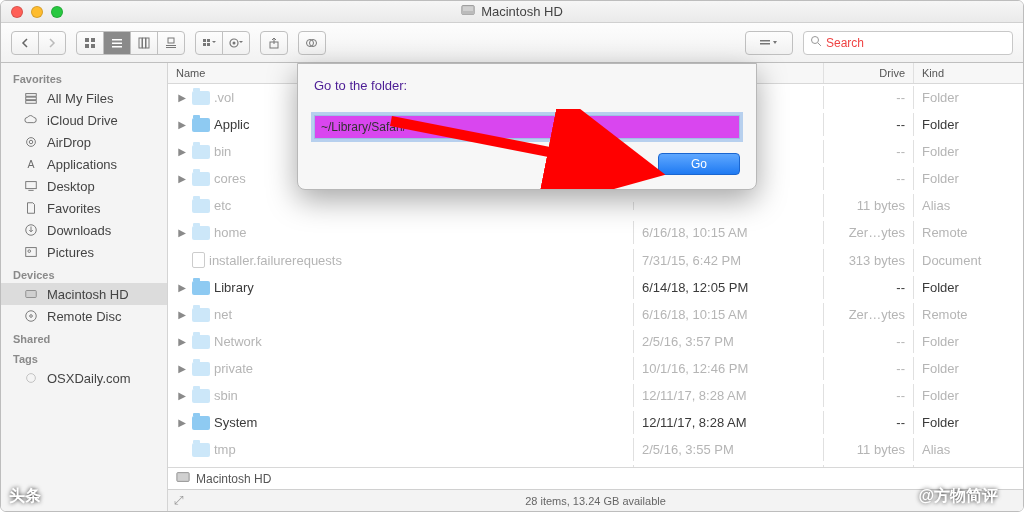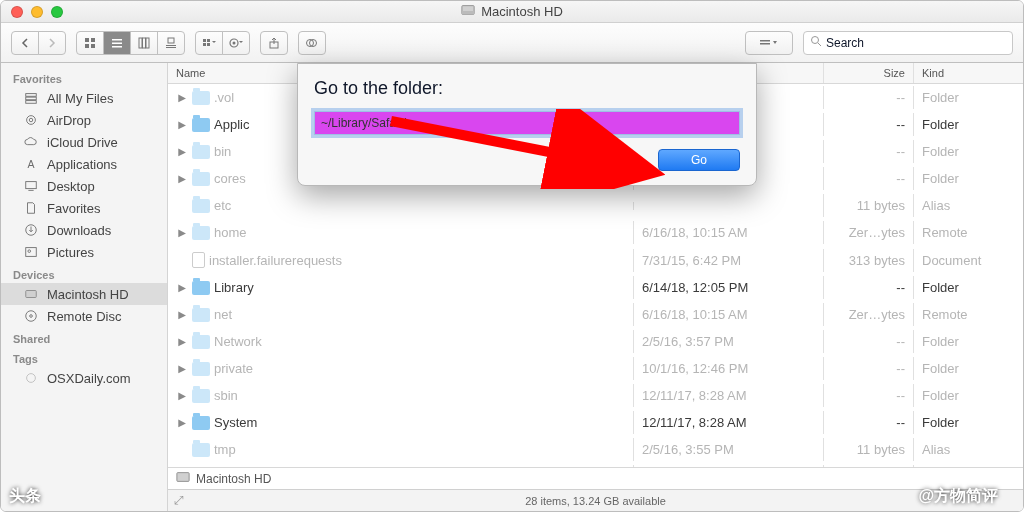--- a/index.html
+++ b/index.html
@@ -16,21 +16,21 @@
 
 .toolbar { height:40px; background:linear-gradient(#fdfdfd,#f2f2f2); border-bottom:1px solid #bfbfbf; display:flex; align-items:center; padding:0 10px; gap:10px; }
 .seg { display:flex; }
 .btn { height:24px; min-width:28px; background:linear-gradient(#fdfdfd,#f1f1f1); border:1px solid #c0c0c0; display:flex; align-items:center; justify-content:center; font-size:12px; color:#555; }
 .seg .btn { border-radius:0; margin-left:-1px; }
 .seg .btn:first-child { border-radius:4px 0 0 4px; margin-left:0; }
 .seg .btn:last-child { border-radius:0 4px 4px 0; }
 .btn.solo { border-radius:4px; }
 .btn.active { background:#8a8a8a; color:#fff; }
 .spacer { flex:1; }
-.search { width:210px; height:24px; border:1px solid #c8c8c8; border-radius:4px; background:#fff; display:flex; align-items:center; padding:0 6px; color:#0f172a; font-size:12px; gap:4px; }
+.search { width:210px; height:24px; border:1px solid #c8c8c8; border-radius:4px; background:#fff; display:flex; align-items:center; padding:0 6px; color:#ef4444; font-size:12px; gap:4px; }
 
 
 .body { flex:1; display:flex; overflow:hidden; }
 .sidebar { width:167px; background:#f4f4f4; border-right:1px solid #d4d4d4; overflow-y:auto; font-size:13px; padding-top:4px; }
 .section-label { font-size:11px; color:#8a8a8a; font-weight:600; padding:6px 12px 2px; text-transform:none; }
 .side-item { display:flex; align-items:center; gap:8px; padding:3px 12px 3px 22px; color:#444; cursor:default; }
 .side-item.selected { background:#dcdcdc; }
 .side-icon { width:16px; height:16px; display:flex; align-items:center; justify-content:center; font-size:13px; color:#6b6b6b; }
 
 .content { flex:1; display:flex; flex-direction:column; background:#fff; }
@@ -47,21 +47,21 @@
 .folder-icon::before { content:''; position:absolute; top:-3px; left:1px; width:7px; height:3px; background:#8ecaf2; border-radius:1px 1px 0 0; }
 .folder-icon.dim { opacity:.45; }
 .file-icon { width:13px; height:16px; background:#fff; border:1px solid #ccc; border-radius:2px; }
 .row.dim { color:#b5b5b5; }
 .pathbar { height:22px; border-top:1px solid #d8d8d8; padding:2px 8px; font-size:12px; color:#555; display:flex; align-items:center; gap:6px; }
 .statusbar { height:22px; border-top:1px solid #d0d0d0; background:#f3f3f3; font-size:11px; color:#666; display:flex; align-items:center; justify-content:center; position:relative; }
 .resize { position:absolute; left:6px; bottom:4px; color:#999; font-size:12px; }
 
 
 .sheet { position:absolute; top:62px; left:296px; width:460px; background:#f7f7f7; border:1px solid #b8b8b8; border-radius:0 0 8px 8px; box-shadow:0 10px 30px rgba(0,0,0,.35); padding:14px 16px 14px; z-index:20; }
-.sheet-label { font-size:18px; color:#0f172a; margin-bottom:12px; }
+.sheet-label { font-size:13px; color:#4c1d95; margin-bottom:22px; }
 .sheet-input { width:100%; height:24px; border:1px solid #9fbfe4; outline:3px solid rgba(120,170,230,.5); background:#d946ef; font-size:12px; padding:0 6px; color:#333; }
 .sheet-buttons { display:flex; justify-content:flex-end; gap:28px; margin-top:14px; }
 .sheet-btn { width:82px; height:22px; border-radius:4px; border:1px solid #bcbcbc; background:linear-gradient(#fefefe,#ececec); font-size:12px; color:#333; display:flex; align-items:center; justify-content:center; }
 .sheet-btn.primary { background:linear-gradient(#5fa8ff,#1f7af2); border-color:#1a66d0; color:#fff; }
 
 
 .arrow { position:absolute; z-index:25; pointer-events:none; }
 
 
 .wm { position:absolute; bottom:4px; font-size:16px; color:#fff; text-shadow:0 0 4px rgba(0,0,0,.8); font-weight:600; z-index:30; }
@@ -192,33 +192,33 @@
               <rect x="2" y="3" width="12" height="3" fill="none" stroke="#6b6b6b"></rect>
               <rect x="2" y="7" width="12" height="3" fill="none" stroke="#6b6b6b"></rect>
               <rect x="2" y="11" width="12" height="3" fill="none" stroke="#6b6b6b"></rect>
             </svg>
           </span>
           <span>All My Files</span>
         </div>
         <div class="side-item">
           <span class="side-icon">
             <svg class="svgicon" viewBox="0 0 16 16">
+              <path d="M4 11a3 3 0 010-6 4 4 0 017 0 3 3 0 010 6z" fill="none" stroke="#6b6b6b"></path>
+            </svg>
+          </span>
+          <span>iCloud Drive</span>
+        </div>
+        <div class="side-item">
+          <span class="side-icon">
+            <svg class="svgicon" viewBox="0 0 16 16">
               <circle cx="8" cy="8" r="5" fill="none" stroke="#6b6b6b"></circle>
               <circle cx="8" cy="8" r="2" fill="none" stroke="#6b6b6b"></circle>
             </svg>
           </span>
           <span>AirDrop</span>
-        </div>
-        <div class="side-item">
-          <span class="side-icon">
-            <svg class="svgicon" viewBox="0 0 16 16">
-              <path d="M4 11a3 3 0 010-6 4 4 0 017 0 3 3 0 010 6z" fill="none" stroke="#6b6b6b"></path>
-            </svg>
-          </span>
-          <span>iCloud Drive</span>
         </div>
         <div class="side-item">
           <span class="side-icon">
             <svg class="svgicon" viewBox="0 0 16 16">
               <text x="8" y="12" text-anchor="middle" font-size="12" fill="#6b6b6b">A</text>
             </svg>
           </span>
           <span>Applications</span>
         </div>
         <div class="side-item">
@@ -283,21 +283,21 @@
             </svg>
           </span>
           <span>OSXDaily.com</span>
         </div>
       </div>
 
     <div class="content">
       <div class="header-row">
         <div class="col-name">Name</div>
         <div class="col-date" style="visibility:hidden">Date Modified</div>
-        <div class="col-size">Size</div>
+        <div class="col-size">Drive</div>
         <div class="col-kind">Kind</div>
       </div>
       <div class="rows" id="rows">
           <div class="row dim">
             <div class="col-name">
               <span class="disclosure">▶</span>
               <span class="folder-icon dim"></span>
               <span>.vol</span>
             </div>
             <div class="col-date"></div>

